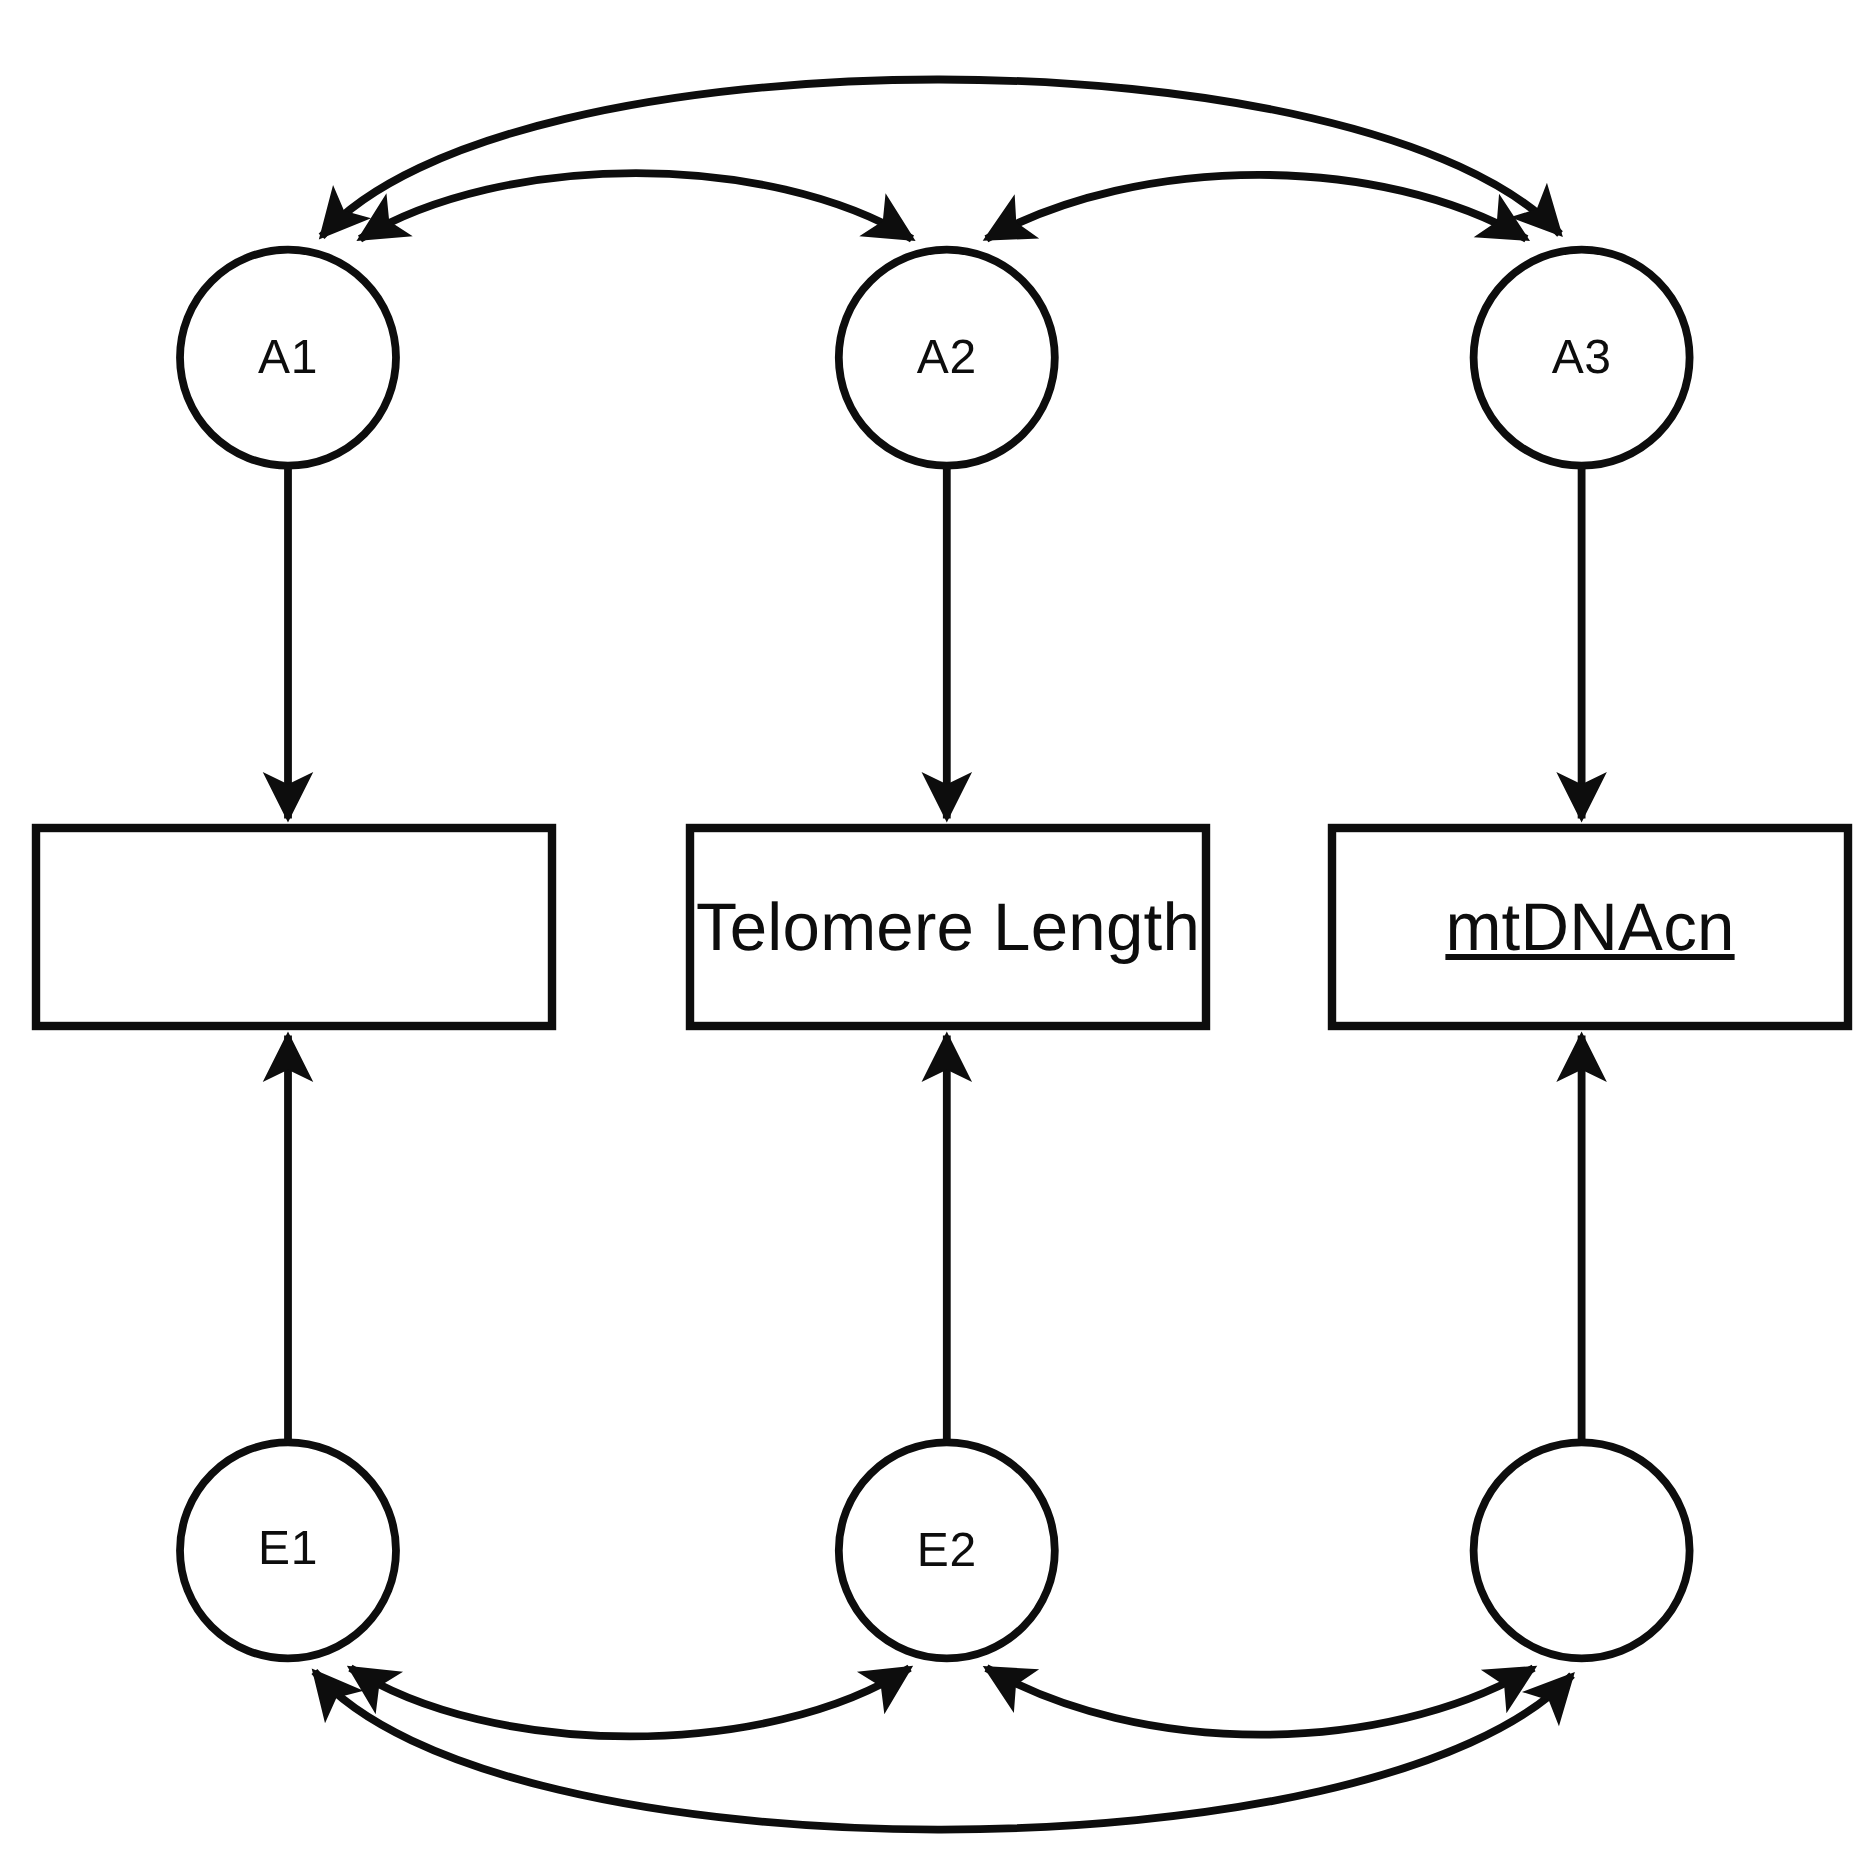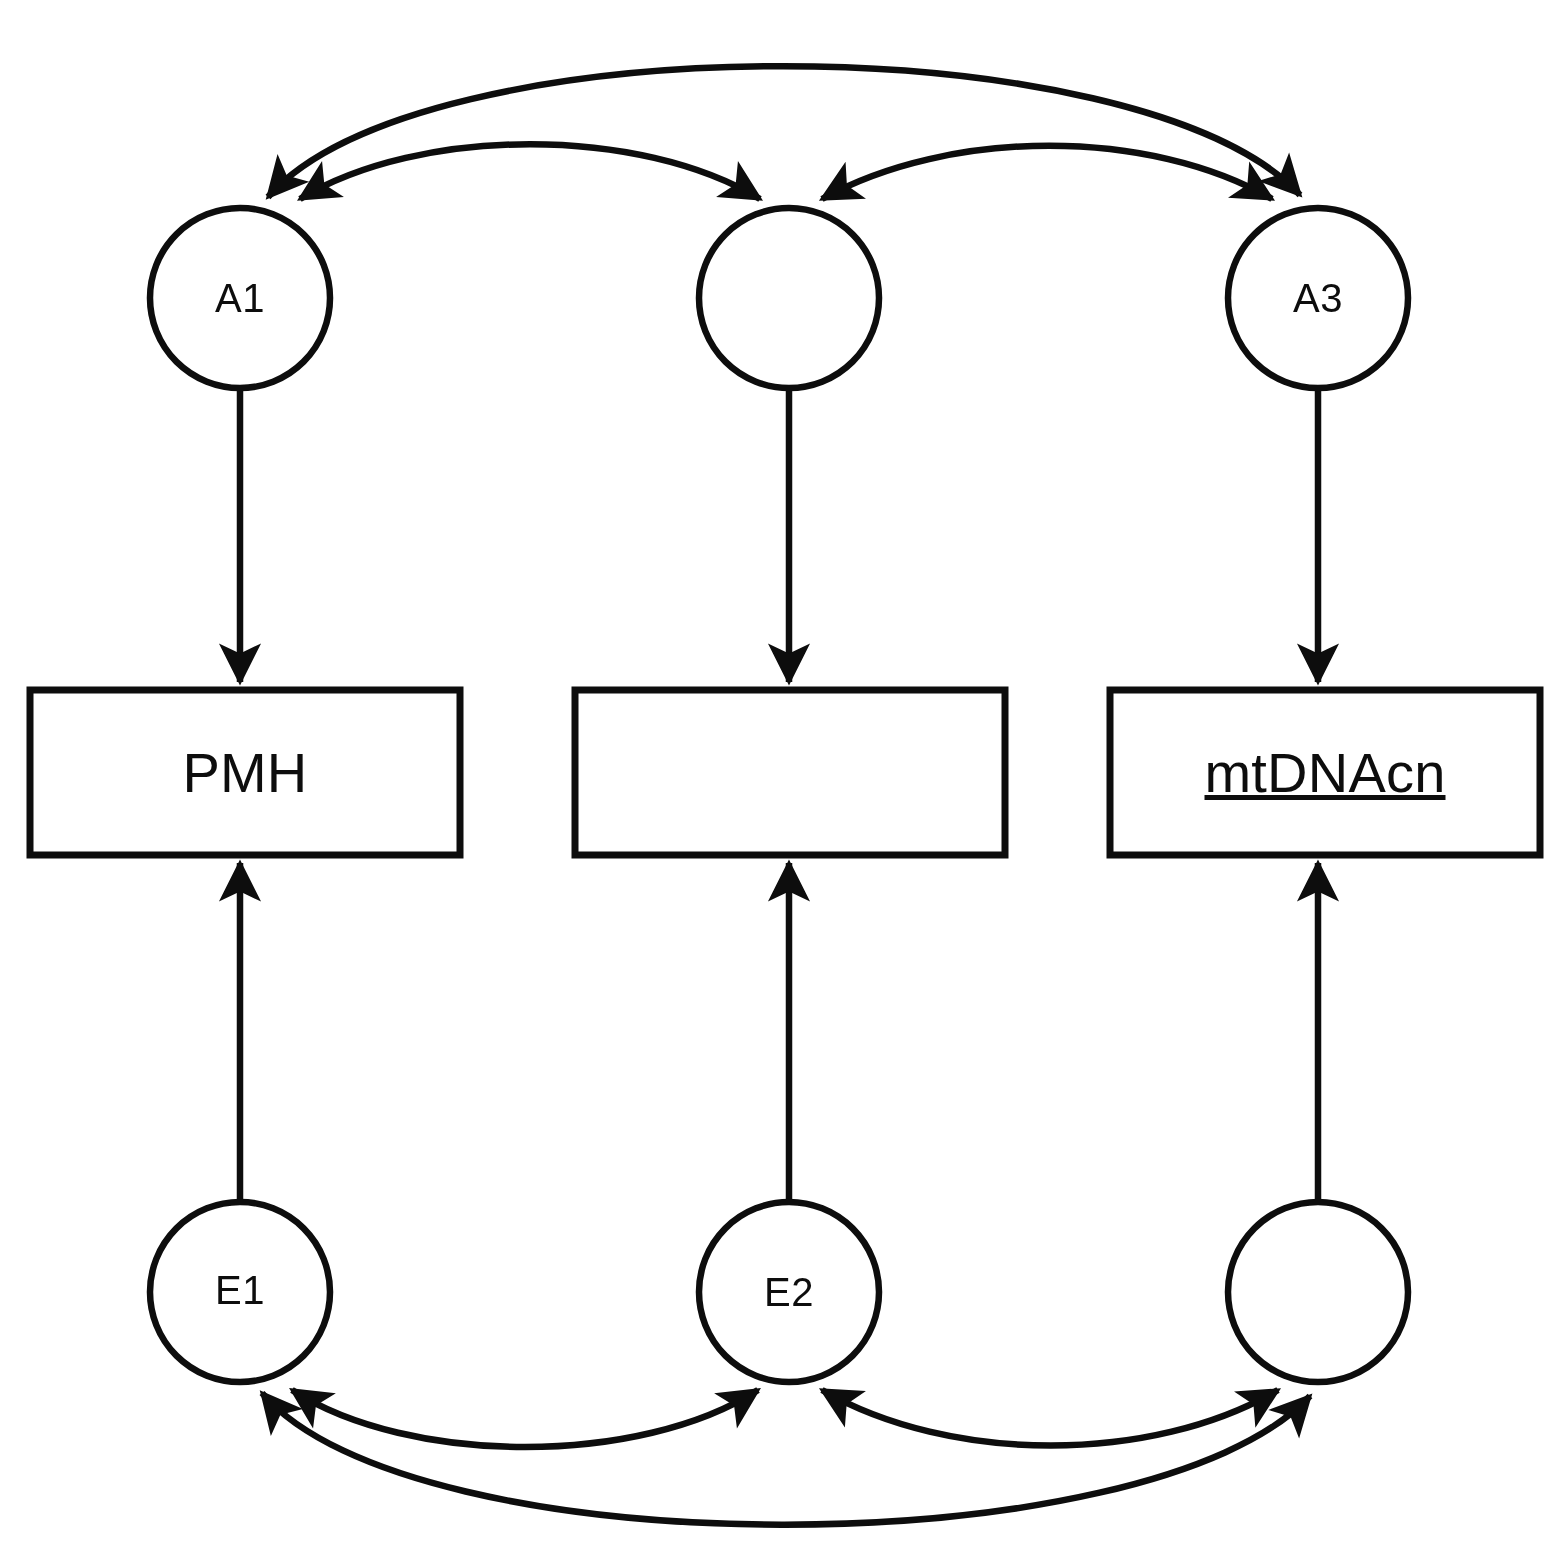--- a/index.html
+++ b/index.html
@@ -99,21 +99,22 @@
     </g>
 
     <g>
       <circle cx="240" cy="1292" r="90" fill="#ffffff" stroke="#0d0d0d" stroke-width="6.5"></circle>
       <circle cx="789" cy="1292" r="90" fill="#ffffff" stroke="#0d0d0d" stroke-width="6.5"></circle>
       <circle cx="1318" cy="1292" r="90" fill="#ffffff" stroke="#0d0d0d" stroke-width="6.5"></circle>
     </g>
   </svg>
 
   <div class="node-label circle-label" style="left:150px; top:208px; width:180px; height:180px;">A1</div>
+  <div class="node-label circle-label" style="left:699px; top:208px; width:180px; height:180px;">A2</div>
   <div class="node-label circle-label" style="left:1228px; top:208px; width:180px; height:180px;">A3</div>
 
-  <div class="node-label box-label" style="left:30px; top:690px; width:430px; height:165px;">PMH</div>
+  <div class="node-label box-label" style="left:575px; top:690px; width:430px; height:165px;">Telomere Length</div>
   <div class="node-label box-label" style="left:1110px; top:690px; width:430px; height:165px;text-decoration:underline;">mtDNAcn</div>
 
   <div class="node-label circle-label" style="left:150px; top:1200px; width:180px; height:180px;">E1</div>
   <div class="node-label circle-label" style="left:699px; top:1202px; width:180px; height:180px;">E2</div>
 
 </div>
 
 </body></html>

